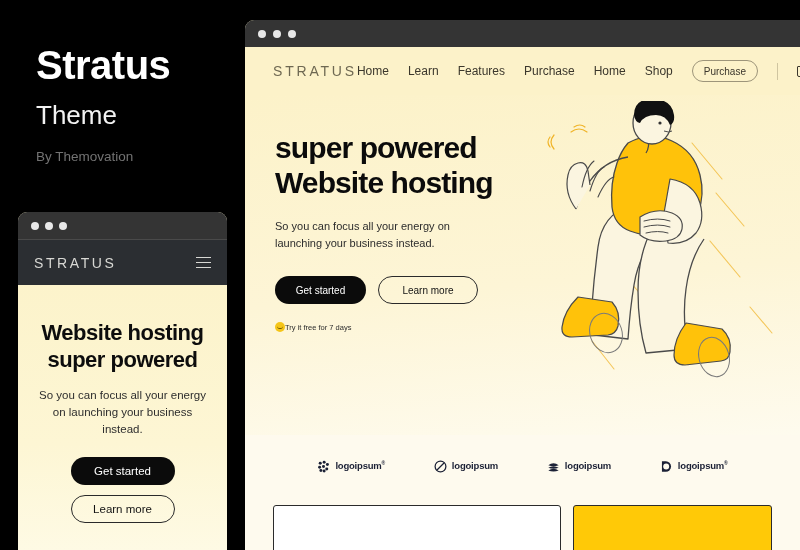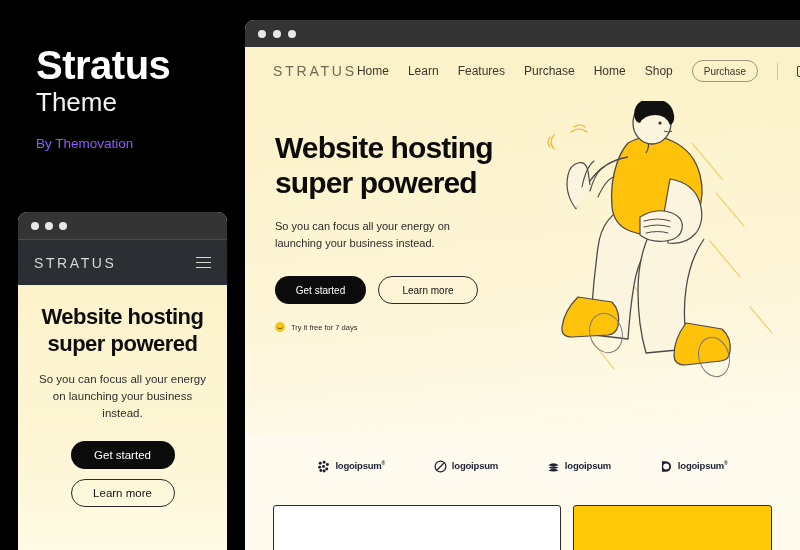--- a/index.html
+++ b/index.html
@@ -11,24 +11,24 @@
   .stage { position:relative; width:652px; height:550px; background:#000; }
 
   
   .title-block { position:absolute; left:36px; top:44px; width:200px; }
   .title-main {
     font-size:40px; font-weight:700; color:#fff;
     letter-spacing:-0.5px; line-height:1.05;
   }
   .title-sub {
     font-size:26px; font-weight:400; color:#f2f2f2;
-    margin-top:2px; line-height:1.1;
+    margin-top:15px; line-height:1.1;
   }
   .title-by {
-    font-size:13.5px; font-weight:400; color:#8b5cf6;
+    font-size:13.5px; font-weight:400; color:#737373;
     margin-top:19px;
   }
 
   
   .mobile {
     position:absolute; left:18px; top:212px; width:209px; height:338px;
     border-radius:9px 9px 0 0; overflow:hidden;
     background:#fdf6cf;
   }
   .mobile-chrome {
@@ -42,21 +42,21 @@
     display:flex; align-items:center; justify-content:space-between;
     padding:0 16px;
   }
   .mobile-logo {
     font-size:14px; letter-spacing:2.6px; color:#d8d8d4; font-weight:400;
   }
   .burger { display:flex; flex-direction:column; gap:3.5px; }
   .burger i { display:block; width:15px; height:1.6px; background:#d8d8d4; }
   .mobile-body {
     background:linear-gradient(180deg,#fcf3cb 0%,#fdf6d4 60%,#fefae4 100%);
-    height:265px; padding:18px 14px 0; text-align:center;
+    height:265px; padding:34px 14px 0; text-align:center;
   }
   .m-h1 {
     font-size:22px; font-weight:700; color:#0d0d0d;
     line-height:1.24; letter-spacing:-0.5px;
   }
   .m-p {
     font-size:11.5px; color:#2e2e2e; line-height:1.5;
     margin-top:13px; padding:0 6px;
   }
   .m-btns { margin-top:19px; display:flex; flex-direction:column;
@@ -117,21 +117,21 @@
     font-size:11px; color:#2c2c2c; line-height:1.55;
     margin-top:18px; max-width:225px; position:relative; z-index:3;
   }
   .hero-btns { display:flex; gap:12px; margin-top:24px; position:relative; z-index:3; }
   .btn {
     height:28px; border-radius:16px; display:flex; align-items:center;
     justify-content:center; font-size:10px; cursor:pointer;
   }
   .btn.dark { background:#0b0b0b; color:#fff; width:91px; }
   .btn.light { background:transparent; color:#131313; border:1.2px solid #2a2a2a; width:100px; }
-  .trial { display:flex; align-items:center; gap:6px; margin-top:18px;
+  .trial { display:flex; align-items:center; margin-top:18px;
            position:relative; z-index:3; }
   .emoji {
     width:10px; height:10px; border-radius:50%; background:#f5c518;
     position:relative; flex:none;
   }
   .emoji:before {
     content:""; position:absolute; left:2px; top:3px; width:6px; height:3px;
     border-bottom:1.2px solid #6b5300; border-radius:0 0 4px 4px;
   }
   .trial-txt { font-size:7.5px; color:#2c2c2c; }
@@ -211,22 +211,22 @@
         <span class="nav-link">Home</span>
         <span class="nav-link">Shop</span>
         <span class="nav-pill">Purchase</span>
         <span class="nav-sep"></span>
         <span class="bag"></span>
       </div>
     </div>
 
     <div class="hero">
       <div class="h1">
+        <div>super powered</div>
         <div>Website hosting</div>
-        <div>super powered</div>
       </div>
       <div class="hero-p">So you can focus all your energy on launching your business instead.</div>
       <div class="hero-btns">
         <div class="btn dark">Get started</div>
         <div class="btn light">Learn more</div>
       </div>
       <div class="trial">
         <span class="emoji"></span>
         <span class="trial-txt">Try it free for 7 days</span>
       </div>

